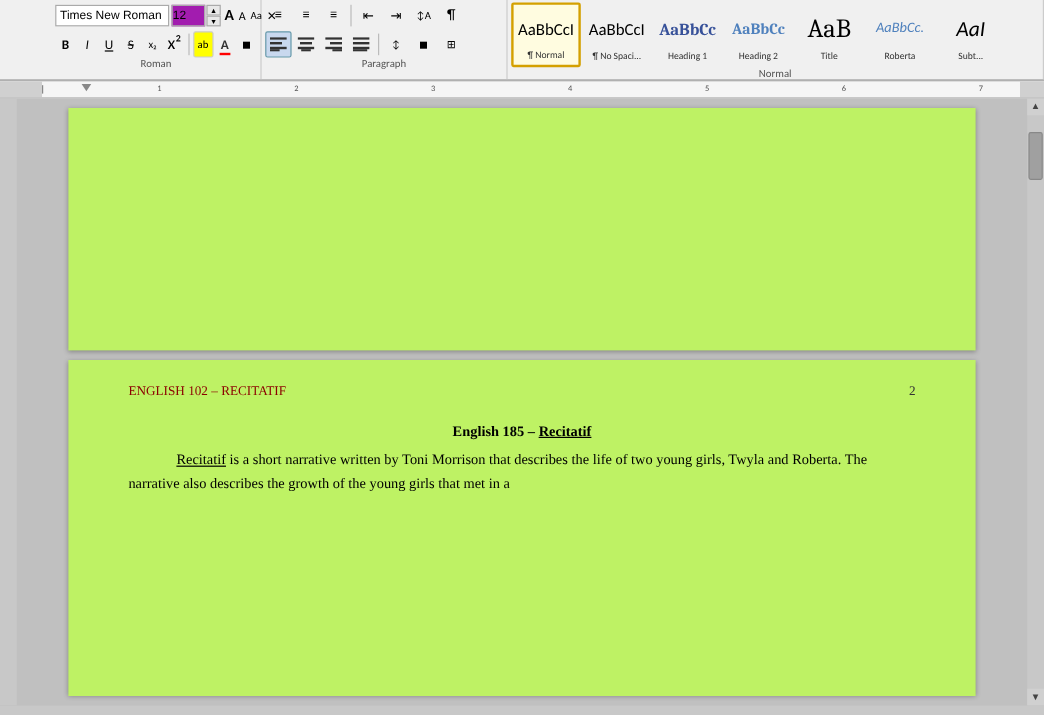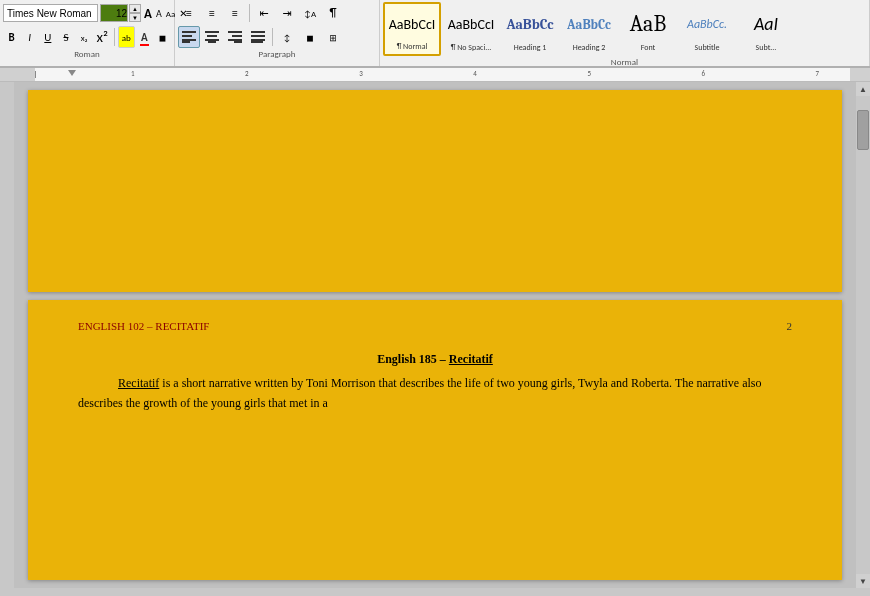--- a/index.html
+++ b/index.html
@@ -54,22 +54,22 @@
       flex: 1;
       overflow: hidden;
       display: flex;
       flex-direction: column;
       align-items: center;
       padding: 8px 0;
       gap: 8px;
     }
 
     .page {
-      width: 814px;
-      background: #eab308;
+      width: 756px;
+      background: #bef264;
       box-shadow: 0 1px 4px rgba(0,0,0,0.3);
       position: relative;
       font-family: 'Times New Roman', Times, serif;
     }
     .page-1 { height: 250px; }
     .page-2 { min-height: 280px; }
 
     .right-scrollbar {
       width: 14px;
       background: #c8c8c8;
@@ -136,20 +136,21 @@
       cursor: pointer;
       border: 1px solid transparent;
       border-radius: 2px;
     }
     .fmt-btn.active { background: #c8d8ee; border-color: #69a; }
 
     
     .full-ribbon {
       background: #f0f0f0;
       border-bottom: 2px solid #b0b0b0;
+      padding-left: 43px;
     }
 
     .ribbon-main {
       display: flex;
       height: 66px;
       align-items: stretch;
     }
 
     .font-group {
       width: 175px;
@@ -175,22 +176,22 @@
       border: 1px solid #aaa;
       font-size: 10px;
       padding: 1px 3px;
       background: white;
     }
     .font-size-input {
       width: 28px;
       height: 18px;
       border: 1px solid #aaa;
       font-size: 10px;
-      text-align: right;
-      background: #4d7c0f;
+      text-align: left;
+      background: #a21caf;
     }
     .font-size-arrows {
       display: flex;
       flex-direction: column;
       gap: 0;
     }
     .font-size-arrow {
       width: 12px;
       height: 9px;
       display: flex;
@@ -401,28 +402,28 @@
           <div class="style-box-preview">
             <span style="font-family:Cambria,serif;font-size:13px;color:#4f81bd;font-weight:bold;">AaBbCc</span>
           </div>
           <div class="style-box-name">Heading 2</div>
         </div>
 
         <div class="style-box">
           <div class="style-box-preview">
             <span style="font-family:Cambria,serif;font-size:22px;color:#000;">AaB</span>
           </div>
-          <div class="style-box-name">Font</div>
+          <div class="style-box-name">Title</div>
         </div>
 
         <div class="style-box">
           <div class="style-box-preview">
             <span style="font-family:Calibri,sans-serif;font-size:12px;color:#4f81bd;font-style:italic;">AaBbCc.</span>
           </div>
-          <div class="style-box-name">Subtitle</div>
+          <div class="style-box-name">Roberta</div>
         </div>
 
         <div class="style-box">
           <div class="style-box-preview">
             <span style="font-family:Calibri,sans-serif;font-size:18px;color:#000;font-style:italic;">AaI</span>
           </div>
           <div class="style-box-name">Subt...</div>
         </div>
       </div>
       <div class="group-lbl">Normal</div>

